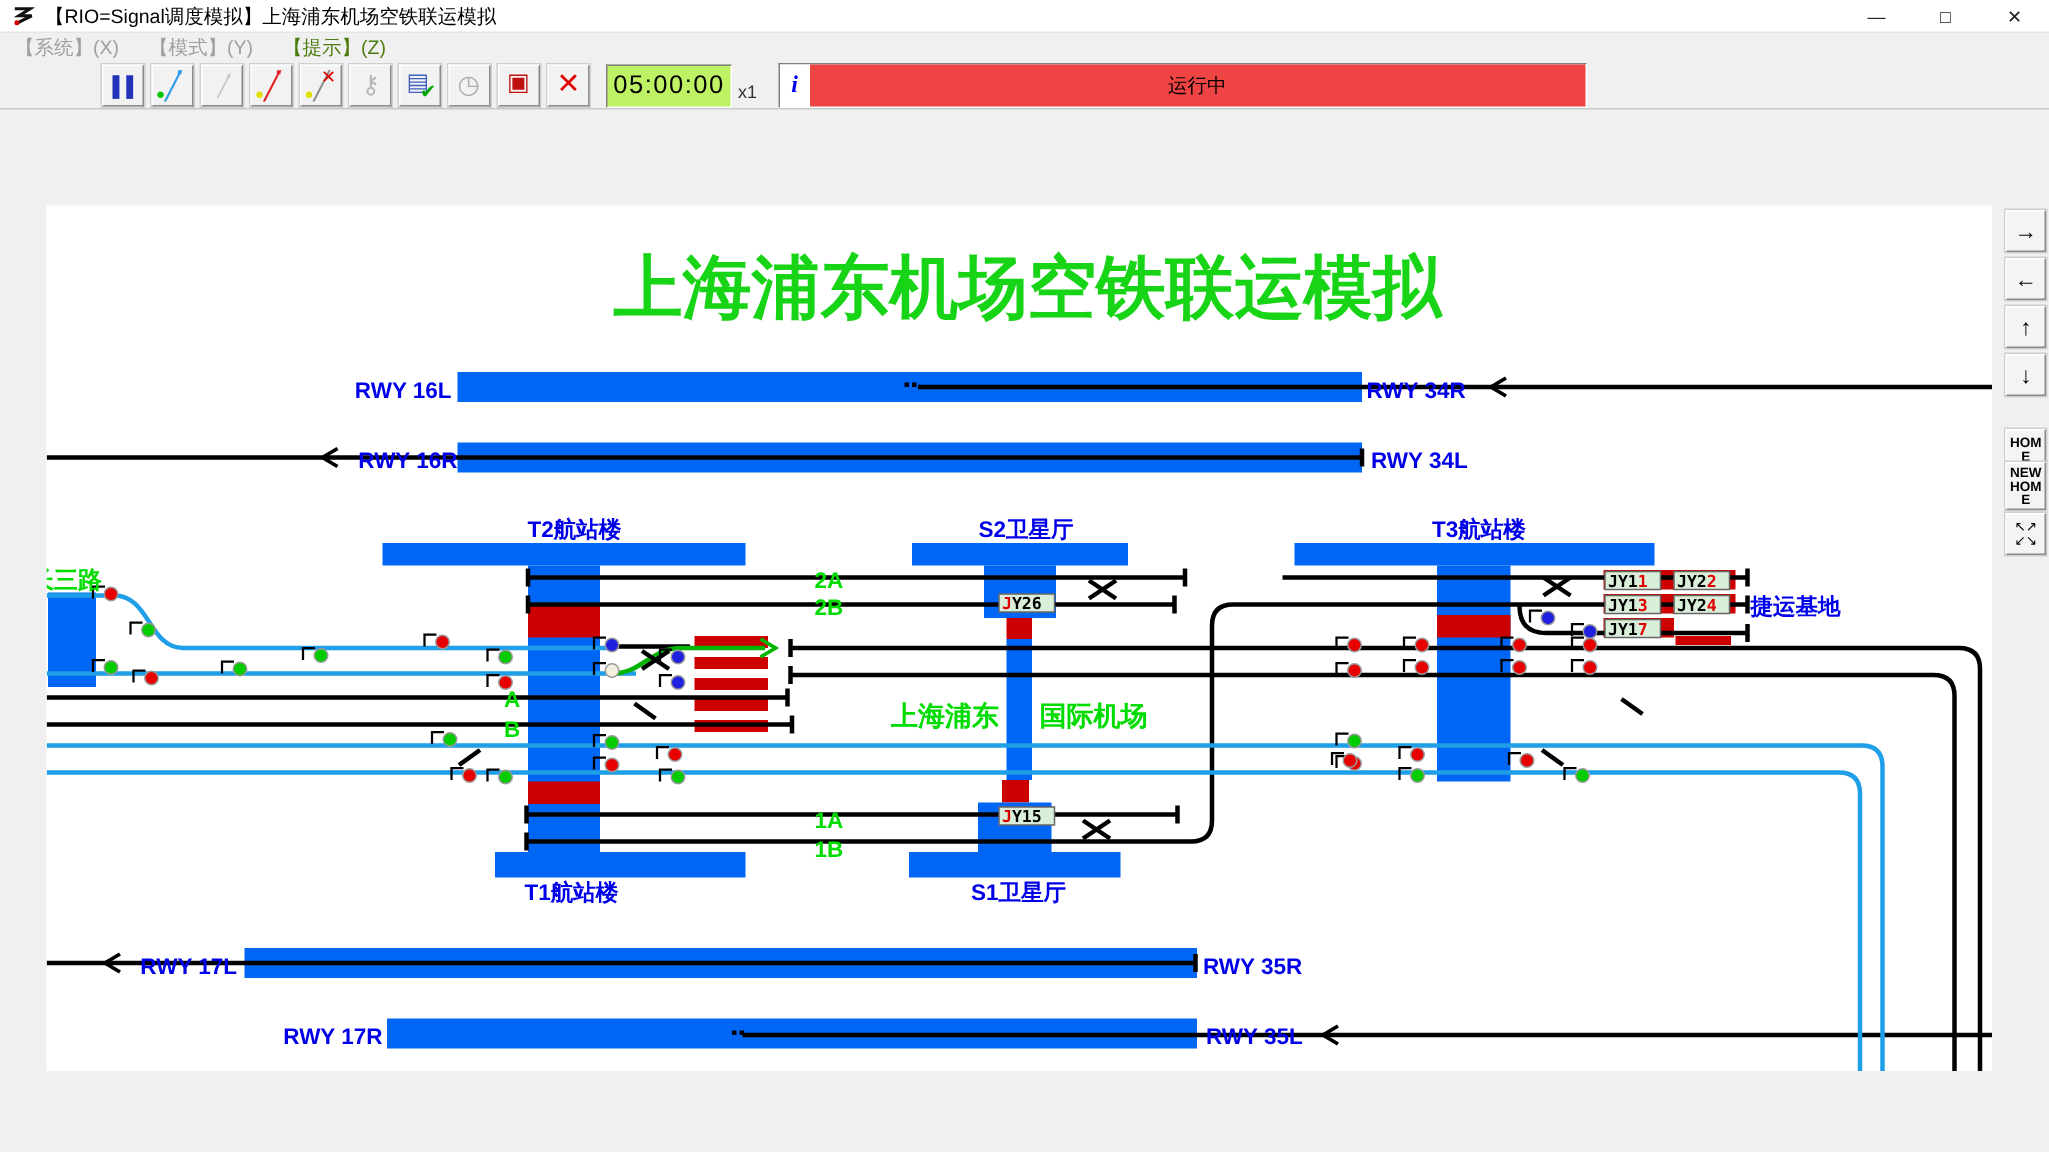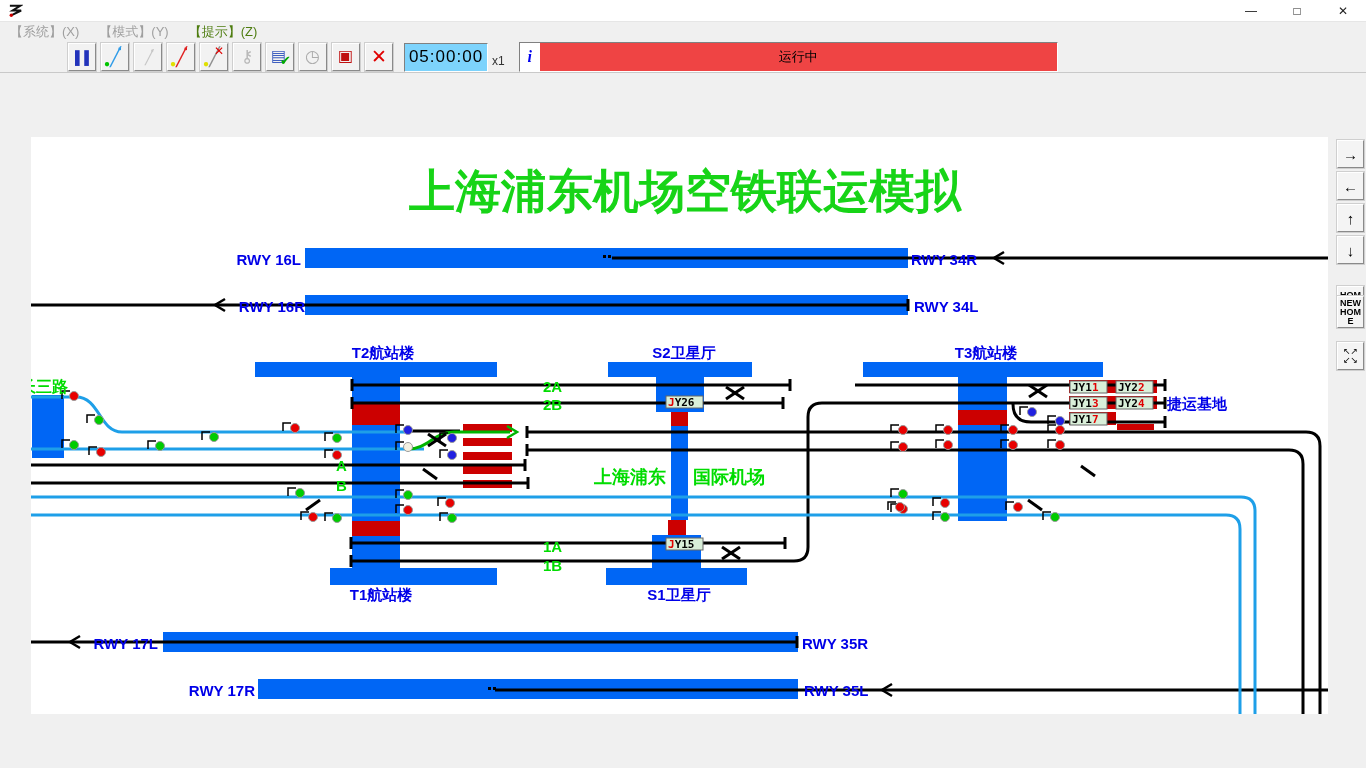--- a/index.html
+++ b/index.html
@@ -24,21 +24,21 @@
   .menu-item.disabled{color:#9F9F9F;}
   .menu-item.enabled{color:#4d7c0f;}
   
   #toolbar{position:absolute;left:0;top:42px;width:1366px;height:31px;background:#F0F0F0;
     border-bottom:1px solid #C9C9C9;display:flex;align-items:center;box-sizing:border-box;
     padding-left:68px;}
   .tb-btn{width:28px;height:28px;margin-right:5px;position:relative;background:#F2F2F2;
     border:1px solid;border-color:#FFFFFF #8A8A8A #8A8A8A #FFFFFF;box-shadow:0 0 0 1px #CFCFCF;
     box-sizing:border-box;flex:0 0 auto;}
   .tb-part{position:absolute;line-height:1;white-space:pre;}
-  #clockbox{width:82px;height:27px;background:#7dd3fc;border:1px solid;
+  #clockbox{width:82px;height:27px;background:#bef264;border:1px solid;
     border-color:#808080 #FFF #FFF #808080;display:flex;align-items:center;justify-content:center;
     font-size:17px;letter-spacing:1px;color:#000;margin-left:6px;flex:0 0 auto;}
   #speed{font-size:12px;color:#333;margin:8px 6px 0 4px;flex:0 0 auto;}
   #statusbar{width:537px;height:28px;margin-left:8px;border:1px solid;
     border-color:#808080 #FFF #FFF #808080;display:flex;flex:0 0 auto;background:#FFF;}
   #status-icon{width:20px;display:flex;align-items:center;justify-content:center;
     color:#0000EE;font-weight:bold;font-style:italic;font-size:16px;background:#FFF;
     font-family:"Liberation Serif","DejaVu Serif",serif;}
   #status-text{flex:1;background:#ef4444;display:flex;align-items:center;justify-content:center;
     font-size:13px;color:#000;}
@@ -56,20 +56,21 @@
   .nav-grid{font-size:9px;line-height:9px;letter-spacing:0px;word-break:break-all;width:18px;}
 </style>
 </head>
 <body>
 
 <div id="titlebar">
   <svg id="app-icon" viewBox="0 0 16 16">
     <path d="M2 3 L13 3 L5 8 L14 8 L4 13" stroke="#111" stroke-width="2.2" fill="none"></path>
     <circle cx="3.5" cy="13" r="1.8" fill="#C00"></circle>
   </svg>
+  <span id="title-text">【RIO=Signal调度模拟】上海浦东机场空铁联运模拟</span>
   <div id="win-controls">
       <span class="win-btn">—</span>
       <span class="win-btn">□</span>
       <span class="win-btn">✕</span>
     </div>
 </div>
 
 <div id="menubar">
     <span class="menu-item disabled">【系统】(X)</span>
     <span class="menu-item disabled">【模式】(Y)</span>
@@ -329,17 +330,17 @@
       <text x="693" y="483" font-size="18" fill="#00DC00" font-weight="bold" text-anchor="start">国际机场</text>
     </svg>
 </div>
 
 <div id="navpanel">
     <div class="nav-btn nav-arrow" style="top: 140px; height: 28px;">→</div>
     <div class="nav-btn nav-arrow" style="top: 172px; height: 28px;">←</div>
     <div class="nav-btn nav-arrow" style="top: 204px; height: 28px;">↑</div>
     <div class="nav-btn nav-arrow" style="top: 236px; height: 28px;">↓</div>
     <div class="nav-btn nav-small" style="top: 286px; height: 28px;">HOME</div>
-    <div class="nav-btn nav-small" style="top: 296px; height: 32px;">NEW HOME</div>
+    <div class="nav-btn nav-small" style="top: 308px; height: 32px;">NEW HOME</div>
     <div class="nav-btn nav-grid-wrap" style="top: 342px; height: 28px;">
       <span class="nav-grid">↖↗↙↘</span>
     </div>
   </div>
 
 </body></html>

